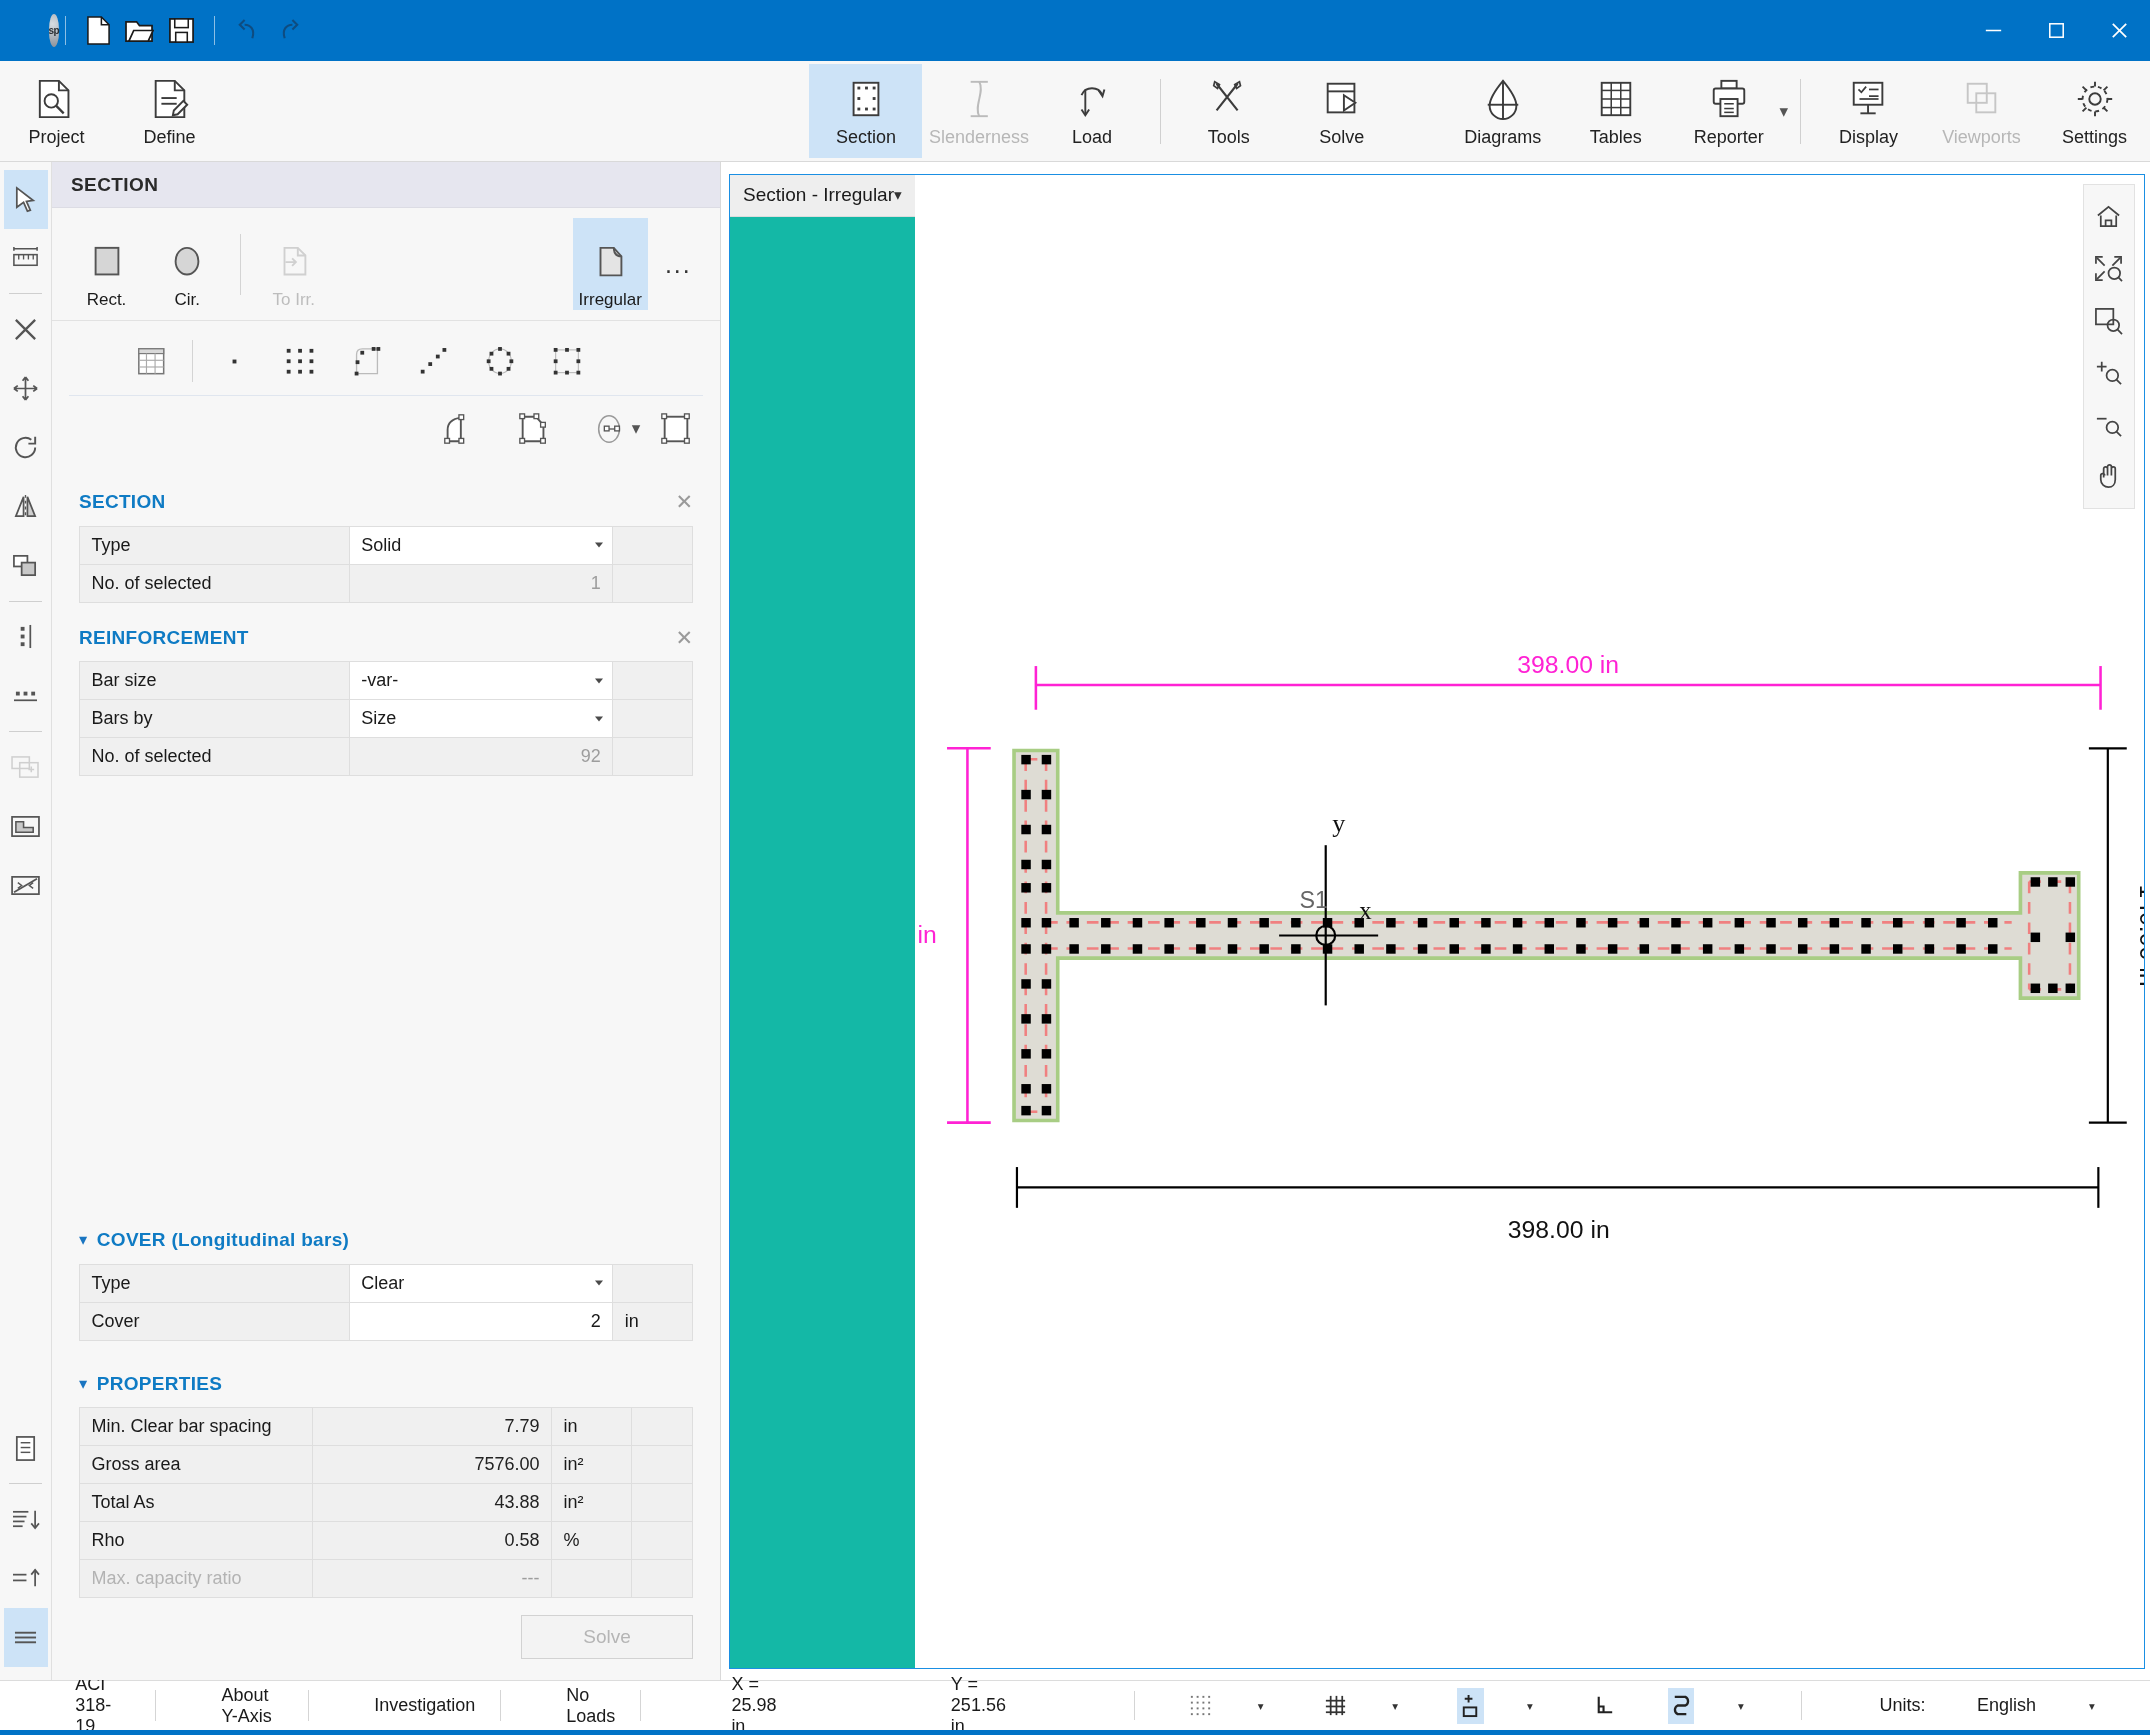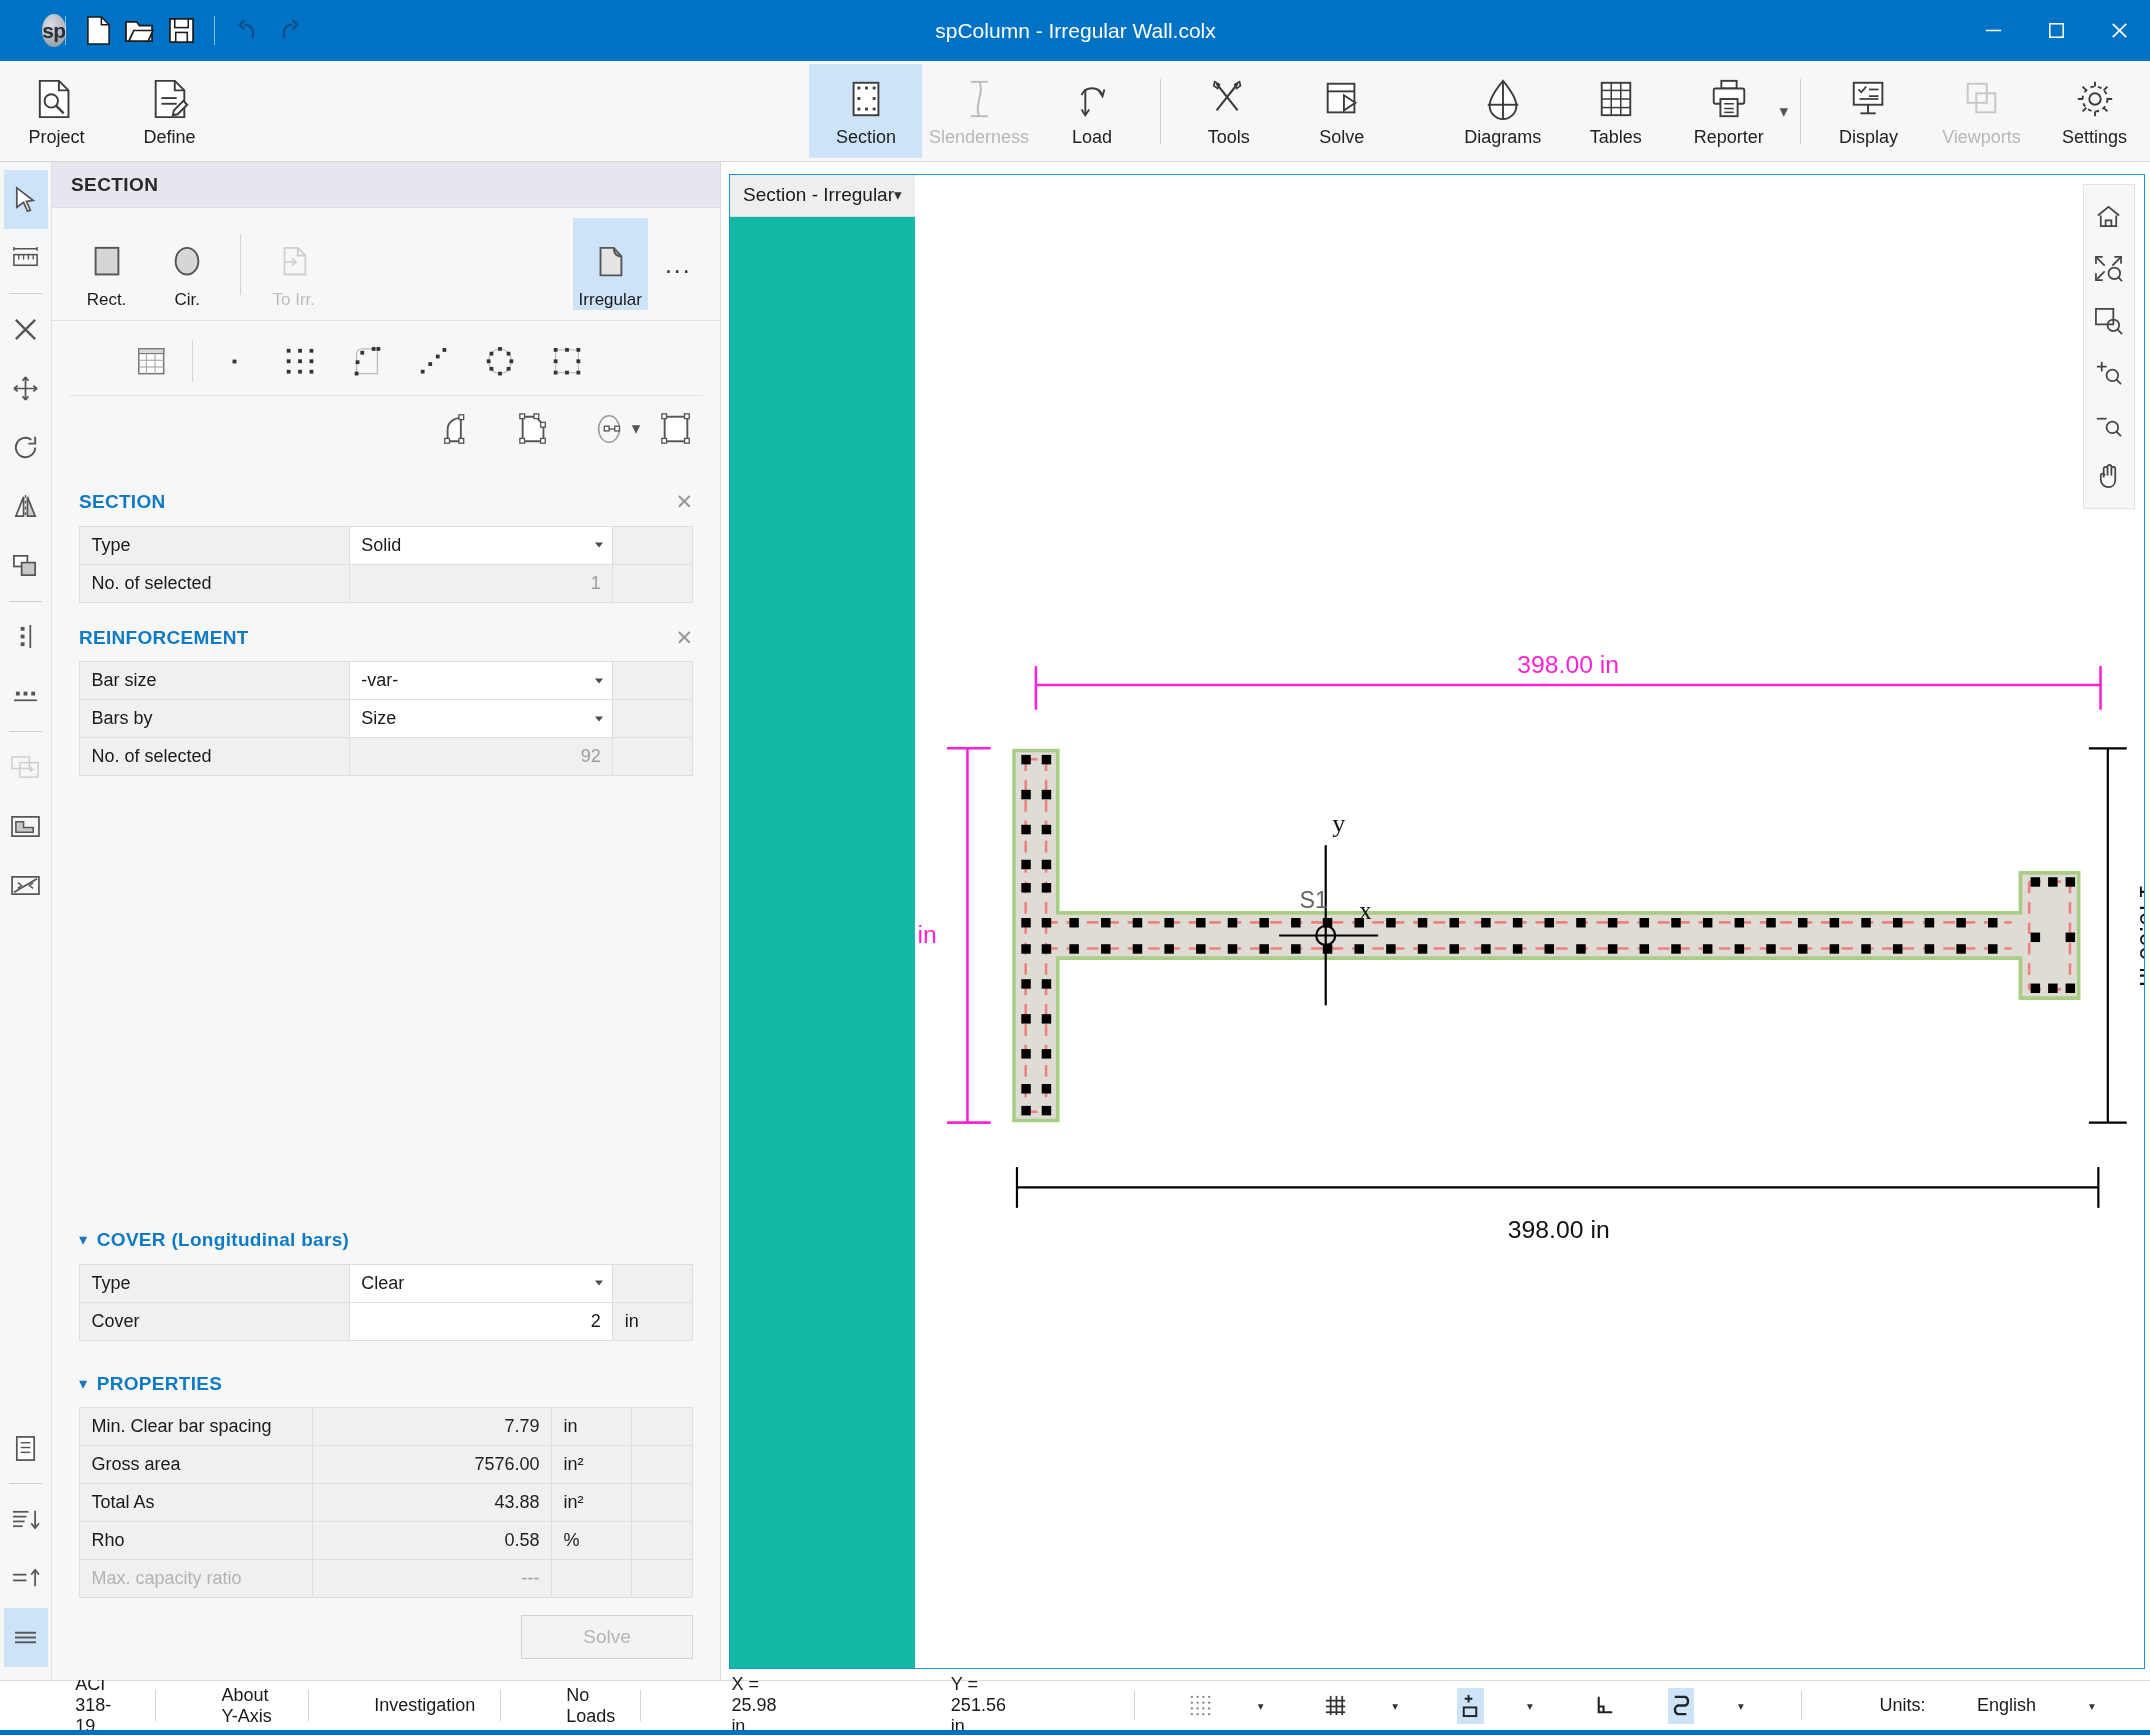--- a/index.html
+++ b/index.html
@@ -16,21 +16,21 @@
   .titlebar {
     height: 61px; background: #0072c6; display: flex; align-items: center;
     position: relative; flex: 0 0 61px;
   }
   .qat { display: flex; align-items: center; padding-left: 13.4px; gap: 3.8px; }
   .qat .sep { width:1px; height:29px; background: rgba(255,255,255,.55); margin: 0 9.6px; }
   .qat-btn { width: 38px; height: 38px; display:flex; align-items:center; justify-content:center; }
   .sp-logo {
     width: 32.5px; height: 32.5px; border-radius: 50%;
     background: radial-gradient(circle at 35% 30%, #d8dde2, #8a9099);
-    color: #2b2f33; font-weight: bold; font-size: 21px;
+    color: #2b2f33; font-weight: bold; font-size: 10px;
     display:flex; align-items:center; justify-content:center; letter-spacing:-0.5px;margin-left:43px;
   }
   .title-text {
     position: absolute; left: 0; right: 0; text-align: center;
     color: #fff; font-size: 21px; pointer-events: none;
   }
   .wincontrols { margin-left:auto; display:flex; height:61px; }
   .wc { width: 63px; height: 61px; display:flex; align-items:center; justify-content:center; color:#fff; }
 
   
@@ -175,21 +175,20 @@
             <path d="M12 3l-5 5 5 5" fill="none" stroke="#0e4c80" stroke-width="2.2"></path>
           </svg>
       </div>
       <div class="qat-btn">
         <svg width="29" height="27" viewBox="0 0 30 28">
             <path d="M10 22c-3-9 2-14 8-14" fill="none" stroke="#0e4c80" stroke-width="2.2"></path>
             <path d="M18 3l5 5-5 5" fill="none" stroke="#0e4c80" stroke-width="2.2"></path>
           </svg>
       </div>
     </div>
-    <div class="title-text">spColumn - Irregular Wall.colx</div>
     <div class="wincontrols">
       <div class="wc">
         <svg width="23" height="23" viewBox="0 0 24 24">
             <line x1="4" y1="12" x2="20" y2="12" stroke="#fff" stroke-width="1.6"></line>
           </svg>
       </div>
       <div class="wc">
         <svg width="23" height="23" viewBox="0 0 24 24">
             <rect x="5" y="5" width="14" height="14" fill="none" stroke="#fff" stroke-width="1.6"></rect>
           </svg>

